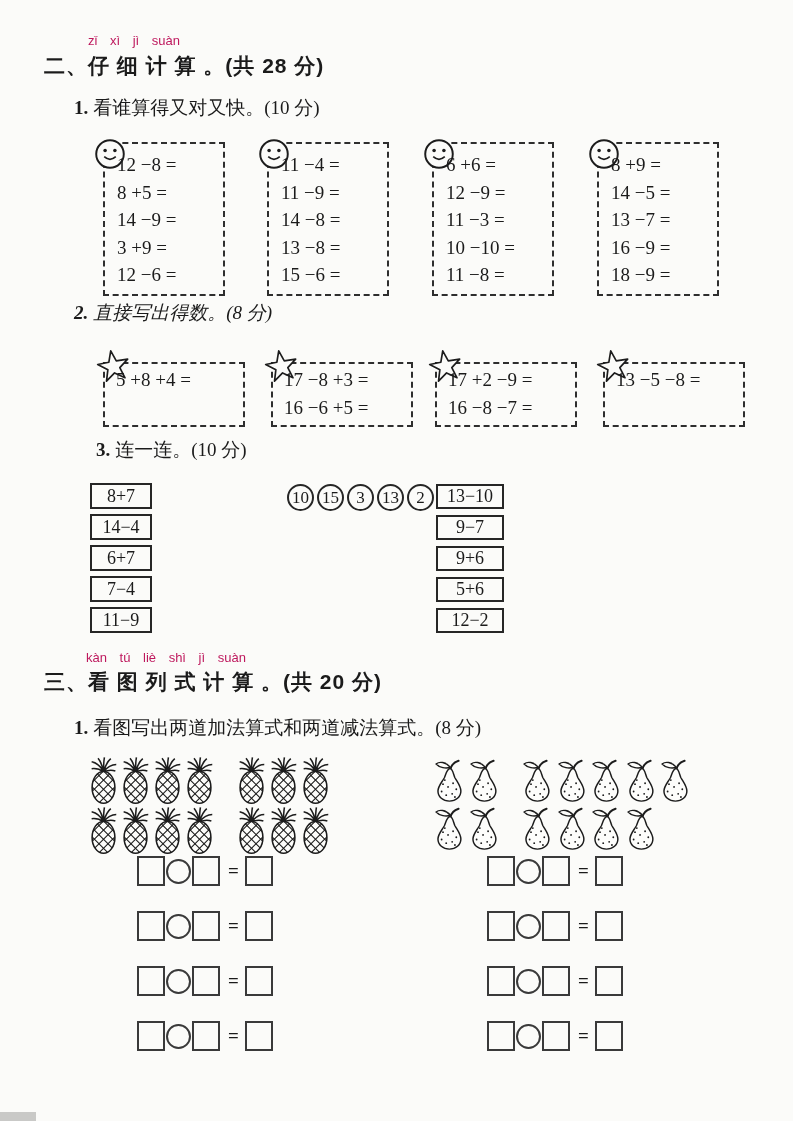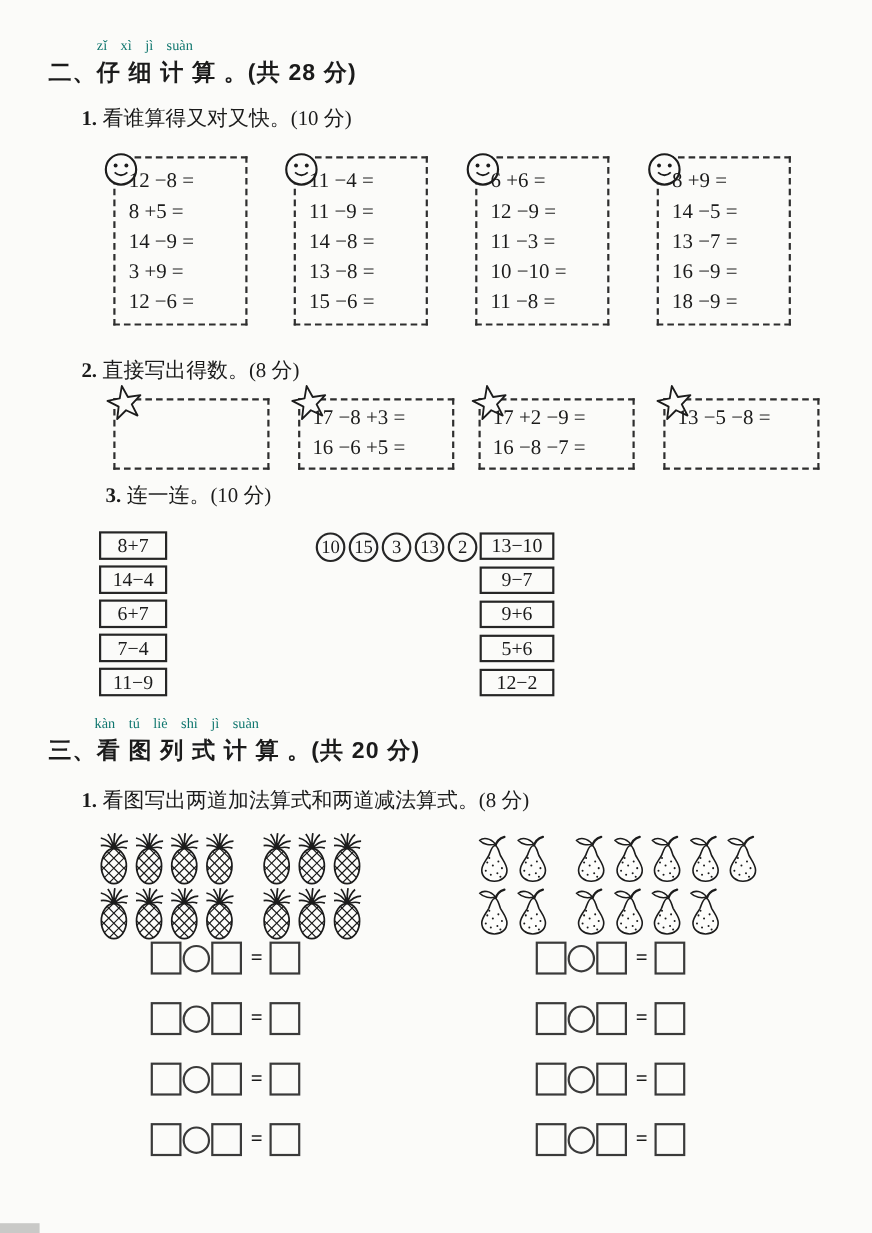--- a/index.html
+++ b/index.html
@@ -1,21 +1,21 @@
 <!DOCTYPE html>
 <html><head>
 <meta charset="utf-8">
 <style>
   * { margin:0; padding:0; box-sizing:border-box; }
   html,body { width:793px; height:1121px; }
   body { position:relative; background:#fbfbf9; color:#1b1b1b;
          font-family:"Liberation Serif","DejaVu Serif",serif; overflow:hidden; }
 
-  .pinyin { position:absolute; font-family:Liberation Serif, serif;
-            font-size:13px; word-spacing:9px; color:#0f766e; }
+  .pinyin { position:absolute; font-family:Liberation Sans, sans-serif;
+            font-size:13px; word-spacing:9px; color:#be185d; }
   .sec-title { position:absolute; font-family:"Liberation Sans","DejaVu Sans",sans-serif;
                font-size:21px; font-weight:700; letter-spacing:1px; white-space:nowrap; }
   .q-label { position:absolute; font-size:19px; white-space:nowrap; }
   .q-num { font-weight:700; margin-right:5px; }
 
   .calc-box { position:absolute; width:122px; height:154px;
               border:2px dashed #2e2e2e; padding:7px 0 0 12px; }
   .smiley { position:absolute; width:32px; height:32px; left:-11px; top:-6px; z-index:2; }
   .calc-line { display:block; position:relative; z-index:3; font-size:19px;
                line-height:27.5px; white-space:nowrap; }
@@ -136,28 +136,29 @@
     <svg class="smiley">
         <use href="#sym-smiley"></use>
       </svg>
     <span class="calc-line">8 +9 =</span>
     <span class="calc-line">14 −5 =</span>
     <span class="calc-line">13 −7 =</span>
     <span class="calc-line">16 −9 =</span>
     <span class="calc-line">18 −9 =</span>
   </div>
 
-  <div class="q-label" style="left:74px;top:324px;">
+  <div class="q-label" style="left:74px;top:300px;font-style:italic;">
     <span class="q-num">2.</span><span>直接写出得数。(8 分)</span>
   </div>
 
   <div class="star-box" style="left:103px;top:362px;">
     <svg class="star">
         <use href="#sym-star"></use>
       </svg>
+    <span class="calc-line">5 +8 +4 =</span>
   </div>
   <div class="star-box" style="left:271px;top:362px;">
     <svg class="star">
         <use href="#sym-star"></use>
       </svg>
     <span class="calc-line">17 −8 +3 =</span>
     <span class="calc-line">16 −6 +5 =</span>
   </div>
   <div class="star-box" style="left:435px;top:362px;">
     <svg class="star">

